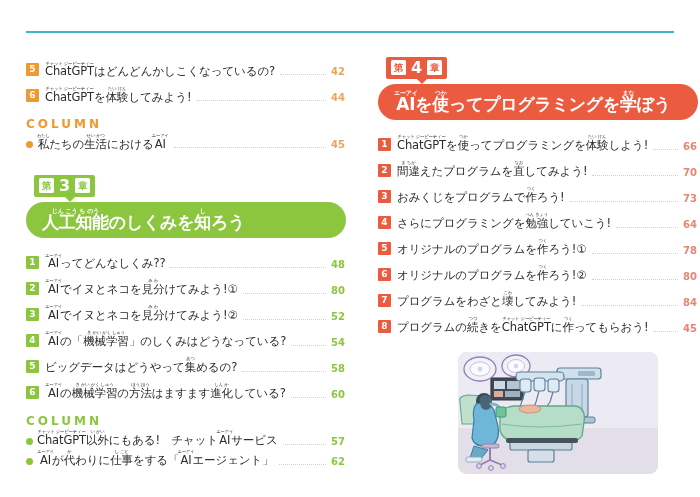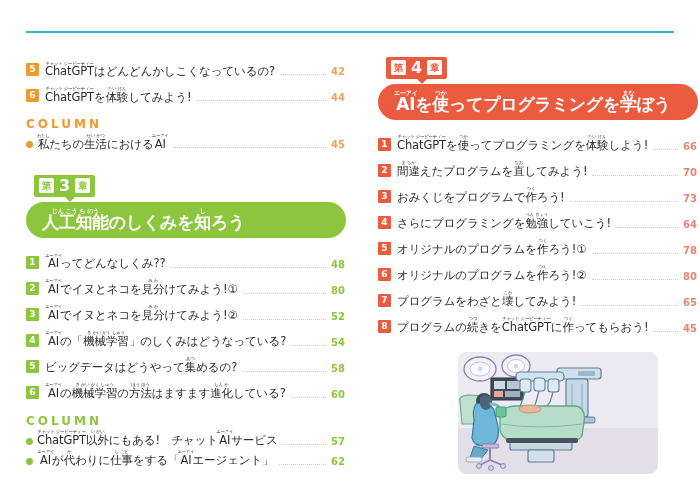--- a/index.html
+++ b/index.html
@@ -405,21 +405,21 @@
           <div class="entry-num num-red">6</div>
           <div class="entry-title">オリジナルのプログラムを<ruby>作<rt>つく</rt></ruby>ろう!②</div>
           <div class="entry-dots"></div>
           <div class="entry-page page-red">80</div>
         </div>
 
         <div class="entry">
           <div class="entry-num num-red">7</div>
           <div class="entry-title">プログラムをわざと<ruby>壊<rt>こわ</rt></ruby>してみよう!</div>
           <div class="entry-dots"></div>
-          <div class="entry-page page-red">65</div>
+          <div class="entry-page page-red">84</div>
         </div>
 
         <div class="entry">
           <div class="entry-num num-red">8</div>
           <div class="entry-title">プログラムの<ruby>続<rt>つづ</rt></ruby>きを<ruby>ChatGPT<rt>チャット ジーピーティー</rt></ruby>に<ruby>作<rt>つく</rt></ruby>ってもらおう!</div>
           <div class="entry-dots"></div>
           <div class="entry-page page-red">45</div>
         </div>
 
       </div>

